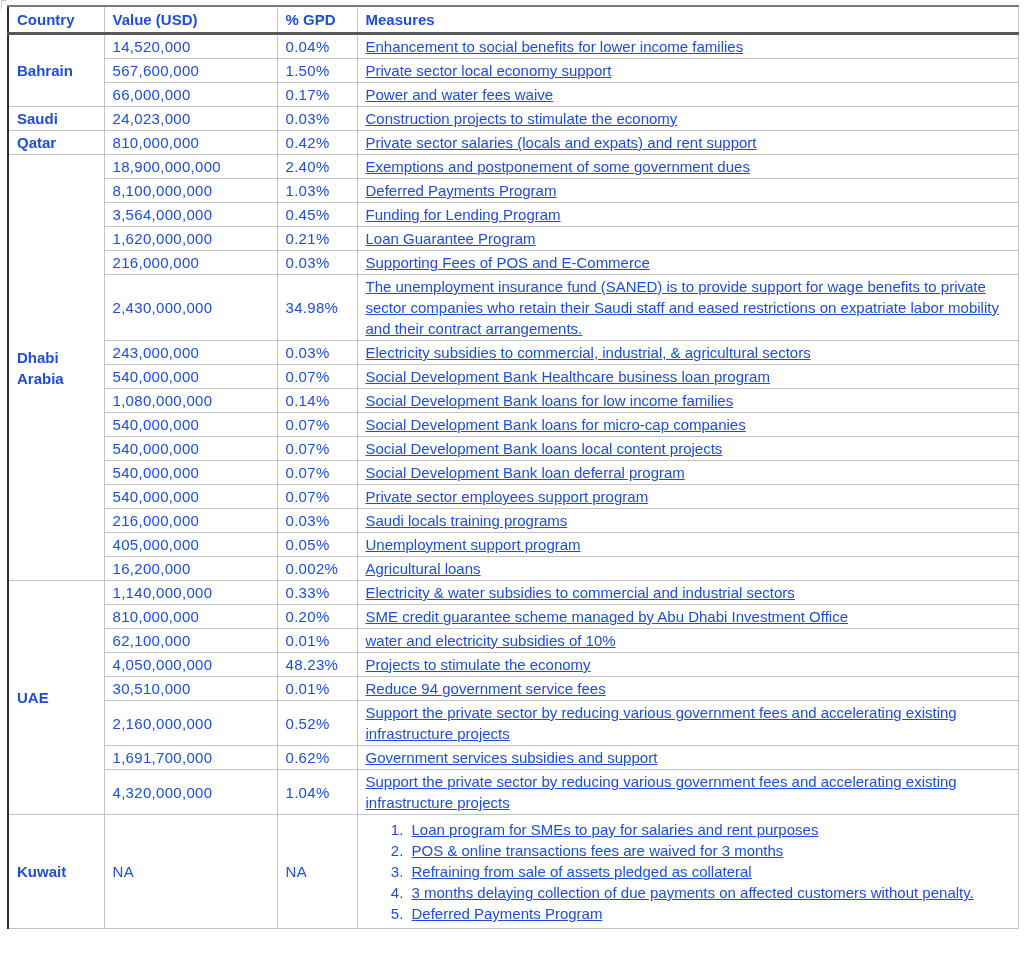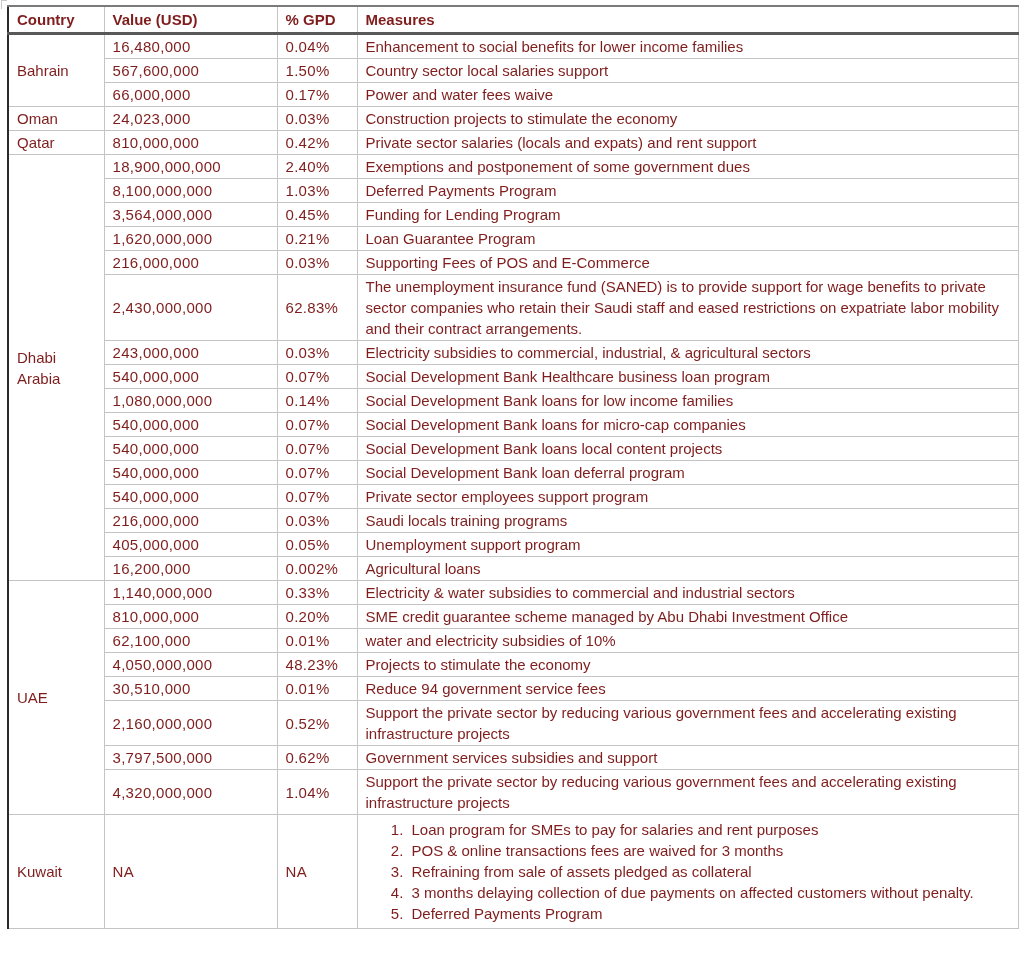--- a/index.html
+++ b/index.html
@@ -25,53 +25,54 @@
     border-left: 1px solid #c9c9c9;
     border-top: 1px solid #c9c9c9;
   }
   table.gcc-table {
     border-collapse: collapse;
     table-layout: fixed;
     width: 1012px;
     font-family: "Liberation Sans", sans-serif;
     font-size: 15px;
     line-height: 21px;
-    color: #7f1d1d;
+    color: #1d4ed8;
     border-left: 2px solid #2b2b2b;
     border-top: 2px solid #7a7a7a;
     border-right: 1px solid #c4c4c4;
     border-bottom: 1px solid #c4c4c4;
   }
   table.gcc-table th {
     text-align: left;
     font-weight: 700;
     padding: 2px 6px 2px 8px;
     border: 1px solid #c4c4c4;
     border-bottom: 3px solid #595959;
     white-space: nowrap;
   }
   table.gcc-table td {
     border: 1px solid #c4c4c4;
     padding: 1px 6px 1px 8px;
     vertical-align: middle;
   }
   td.country-cell {
-    font-weight: 400;
+    font-weight: 700;
   }
   td.value-cell {
     padding-left: 13px;
     letter-spacing: 0.3px;
     white-space: nowrap;
   }
   td.gpd-cell {
     letter-spacing: 0.3px;
     white-space: nowrap;
   }
   td.measure-cell {
     padding-left: 9px;
+    text-decoration: underline;
   }
   ol.measure-list {
     margin: 3px 0;
     padding-left: 42px;
   }
   ol.measure-list li {
     padding-left: 4px;
   }
 </style>
 </head>
@@ -91,36 +92,36 @@
       <tr>
         <th>Country</th>
         <th>Value (USD)</th>
         <th>% GPD</th>
         <th>Measures</th>
       </tr>
     </thead>
     <tbody id="table-body">
         <tr>
           <td class="country-cell" rowspan="3">Bahrain</td>
-          <td class="value-cell">16,480,000</td>
+          <td class="value-cell">14,520,000</td>
           <td class="gpd-cell">0.04%</td>
           <td class="measure-cell">Enhancement to social benefits for lower income families</td>
         </tr>
         <tr>
           <td class="value-cell">567,600,000</td>
           <td class="gpd-cell">1.50%</td>
-          <td class="measure-cell">Country sector local salaries support</td>
+          <td class="measure-cell">Private sector local economy support</td>
         </tr>
         <tr>
           <td class="value-cell">66,000,000</td>
           <td class="gpd-cell">0.17%</td>
           <td class="measure-cell">Power and water fees waive</td>
         </tr>
         <tr>
-          <td class="country-cell" rowspan="1">Oman</td>
+          <td class="country-cell" rowspan="1">Saudi</td>
           <td class="value-cell">24,023,000</td>
           <td class="gpd-cell">0.03%</td>
           <td class="measure-cell">Construction projects to stimulate the economy</td>
         </tr>
         <tr>
           <td class="country-cell" rowspan="1">Qatar</td>
           <td class="value-cell">810,000,000</td>
           <td class="gpd-cell">0.42%</td>
           <td class="measure-cell">Private sector salaries (locals and expats) and rent support</td>
         </tr>
@@ -145,21 +146,21 @@
           <td class="gpd-cell">0.21%</td>
           <td class="measure-cell">Loan Guarantee Program</td>
         </tr>
         <tr>
           <td class="value-cell">216,000,000</td>
           <td class="gpd-cell">0.03%</td>
           <td class="measure-cell">Supporting Fees of POS and E-Commerce</td>
         </tr>
         <tr>
           <td class="value-cell">2,430,000,000</td>
-          <td class="gpd-cell">62.83%</td>
+          <td class="gpd-cell">34.98%</td>
           <td class="measure-cell">The unemployment insurance fund (SANED) is to provide support for wage benefits to private sector companies who retain their Saudi staff and eased restrictions on expatriate labor mobility and their contract arrangements.</td>
         </tr>
         <tr>
           <td class="value-cell">243,000,000</td>
           <td class="gpd-cell">0.03%</td>
           <td class="measure-cell">Electricity subsidies to commercial, industrial, &amp; agricultural sectors</td>
         </tr>
         <tr>
           <td class="value-cell">540,000,000</td>
           <td class="gpd-cell">0.07%</td>
@@ -230,21 +231,21 @@
           <td class="value-cell">30,510,000</td>
           <td class="gpd-cell">0.01%</td>
           <td class="measure-cell">Reduce 94 government service fees</td>
         </tr>
         <tr>
           <td class="value-cell">2,160,000,000</td>
           <td class="gpd-cell">0.52%</td>
           <td class="measure-cell">Support the private sector by reducing various government fees and accelerating existing infrastructure projects</td>
         </tr>
         <tr>
-          <td class="value-cell">3,797,500,000</td>
+          <td class="value-cell">1,691,700,000</td>
           <td class="gpd-cell">0.62%</td>
           <td class="measure-cell">Government services subsidies and support</td>
         </tr>
         <tr>
           <td class="value-cell">4,320,000,000</td>
           <td class="gpd-cell">1.04%</td>
           <td class="measure-cell">Support the private sector by reducing various government fees and accelerating existing infrastructure projects</td>
         </tr>
         <tr>
           <td class="country-cell" rowspan="1">Kuwait</td>

